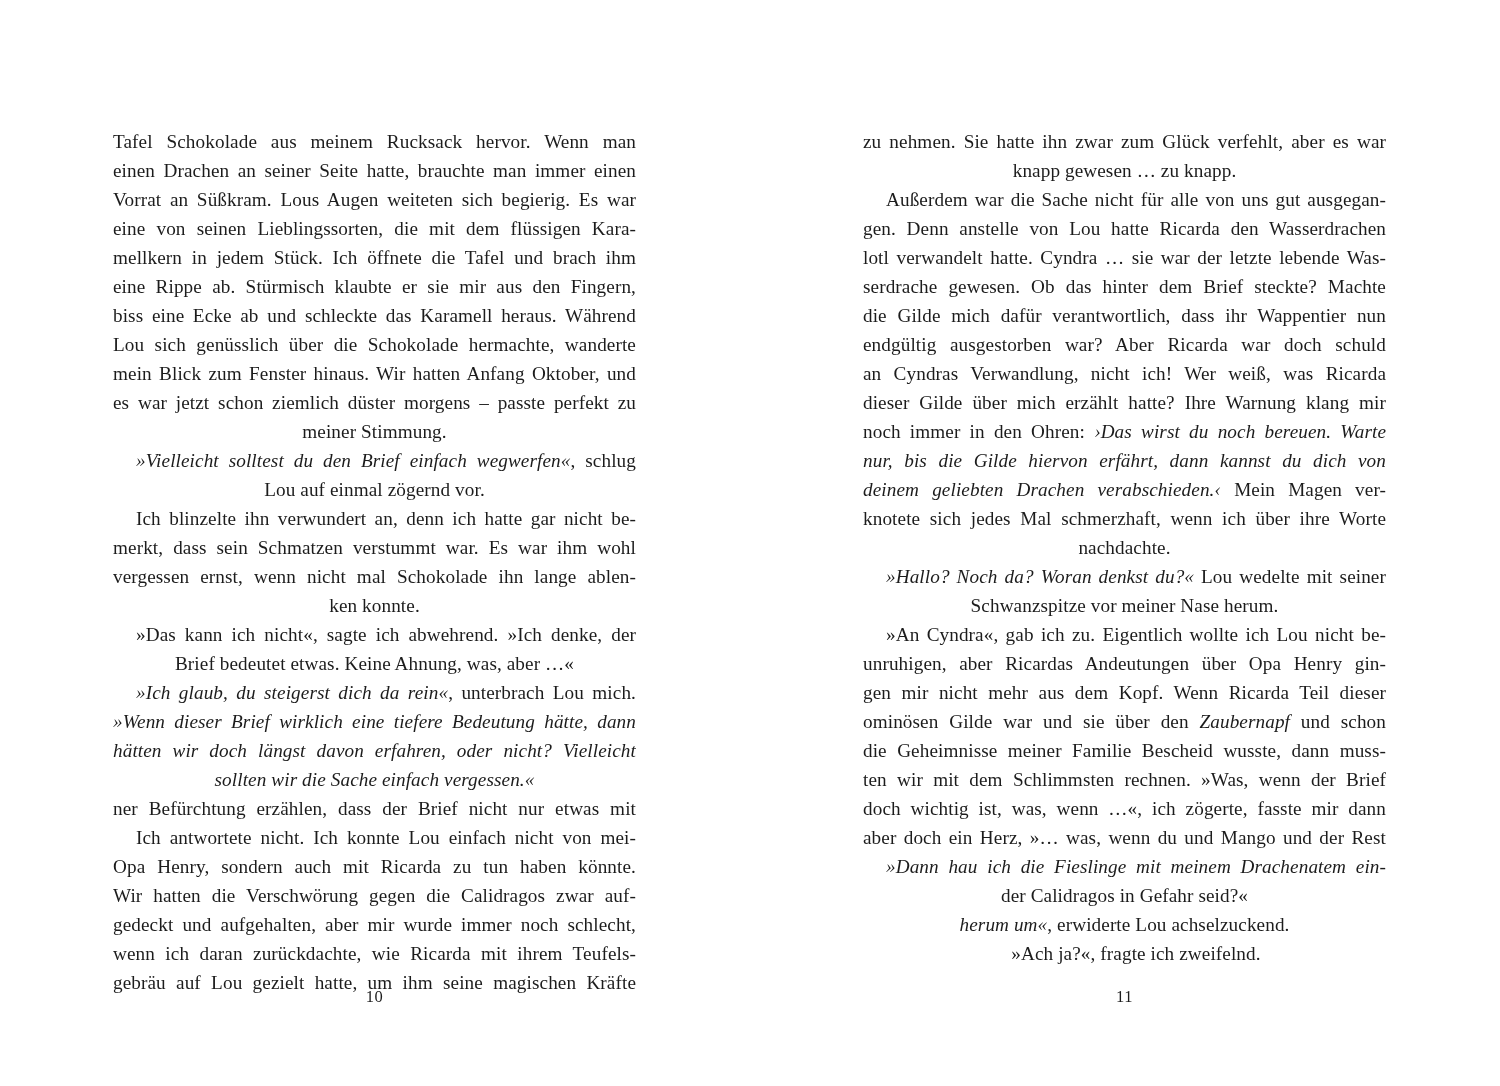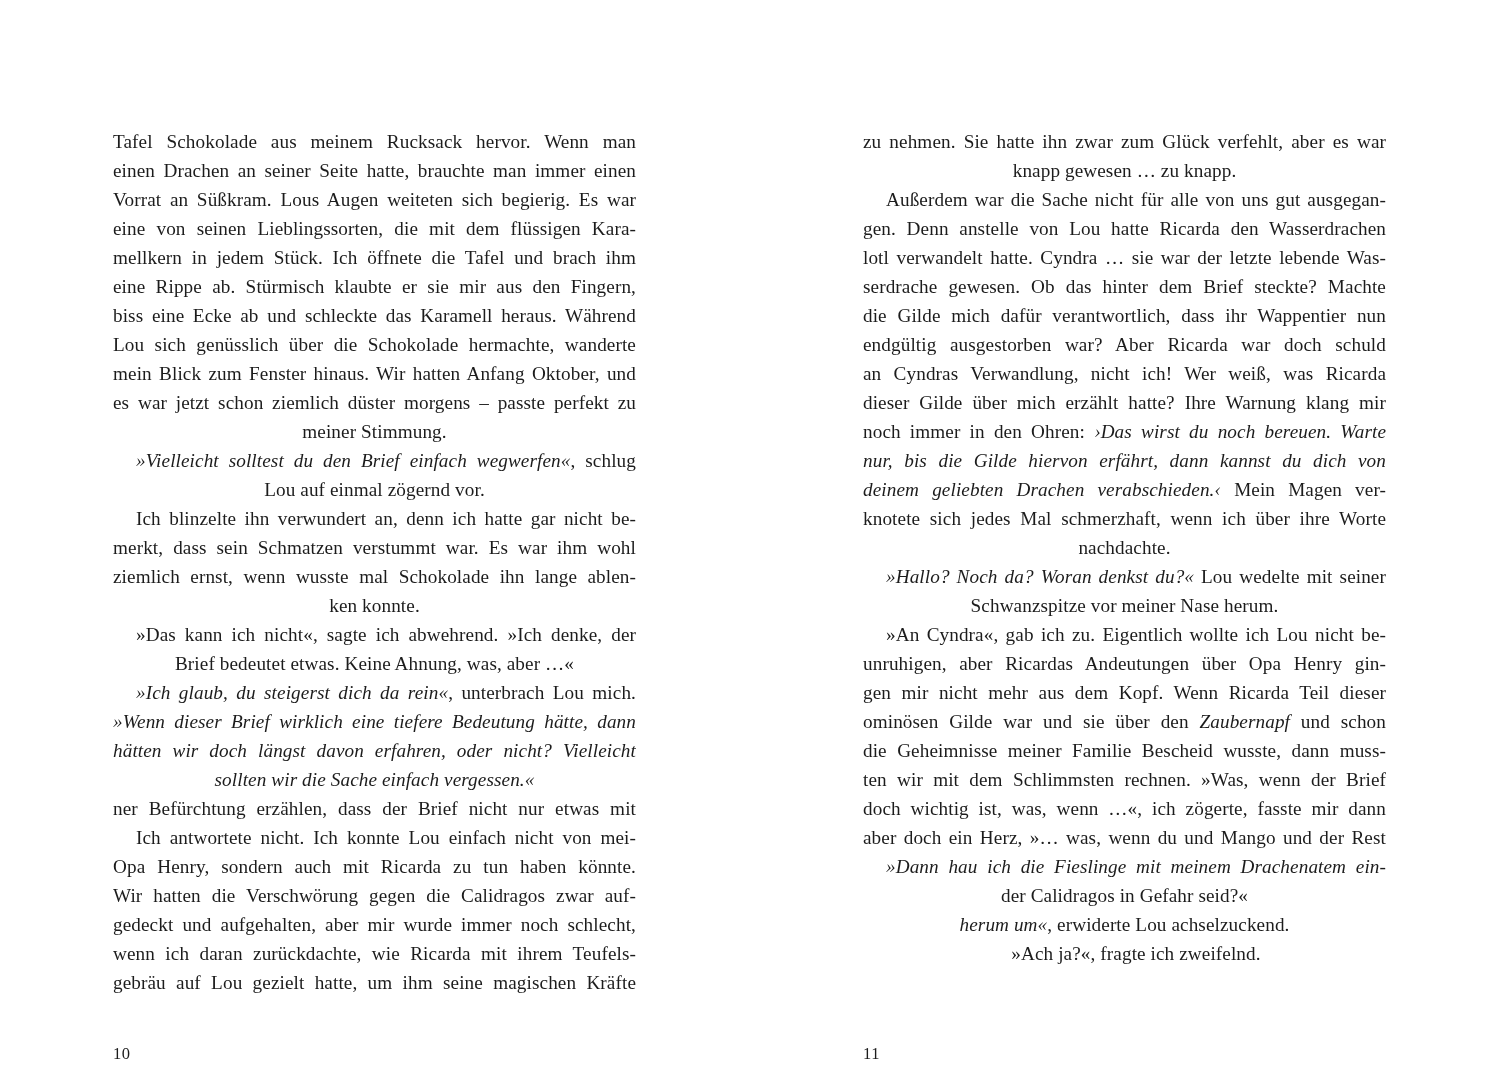--- a/index.html
+++ b/index.html
@@ -40,23 +40,23 @@
     letter-spacing: 0.1px;
   }
   .line.j {
     text-align: justify;
     text-align-last: justify;
   }
   .line.ind { padding-left: 23px; }
   .it { font-style: italic; }
   .pagenum {
     position: absolute;
-    top: 1001px;
+    top: 944px;
     width: 523px;
-    text-align: left;
+    text-align: center;
     font-size: 16.5px;
     letter-spacing: 0.5px;
     color: #1c1c1c;
   }
   .pagenum.left  { left: 113px; }
   .pagenum.right { left: 863px; }
 </style>
 </head>
 <body>
 
@@ -70,21 +70,21 @@
       <div class="line j"><span>eine Rippe ab. Stürmisch klaubte er sie mir aus den Fingern,</span></div>
       <div class="line j"><span>biss eine Ecke ab und schleckte das Karamell heraus. Während</span></div>
       <div class="line j"><span>Lou sich genüsslich über die Schokolade hermachte, wanderte</span></div>
       <div class="line j"><span>mein Blick zum Fenster hinaus. Wir hatten Anfang Oktober, und</span></div>
       <div class="line j"><span>es war jetzt schon ziemlich düster morgens – passte perfekt zu</span></div>
       <div class="line"><span>meiner Stimmung.</span></div>
       <div class="line j ind"><span class="it">»Vielleicht solltest du den Brief einfach wegwerfen«</span><span>, schlug</span></div>
       <div class="line"><span>Lou auf einmal zögernd vor.</span></div>
       <div class="line j ind"><span>Ich blinzelte ihn verwundert an, denn ich hatte gar nicht be-</span></div>
       <div class="line j"><span>merkt, dass sein Schmatzen verstummt war. Es war ihm wohl</span></div>
-      <div class="line j"><span>ziemlich ernst, wenn wusste mal Schokolade ihn lange ablen-</span></div>
+      <div class="line j"><span>vergessen ernst, wenn nicht mal Schokolade ihn lange ablen-</span></div>
       <div class="line"><span>ken konnte.</span></div>
       <div class="line j ind"><span>»Das kann ich nicht«, sagte ich abwehrend. »Ich denke, der</span></div>
       <div class="line"><span>Brief bedeutet etwas. Keine Ahnung, was, aber …«</span></div>
       <div class="line j ind"><span class="it">»Ich glaub, du steigerst dich da rein«</span><span>, unterbrach Lou mich.</span></div>
       <div class="line j"><span class="it">»Wenn dieser Brief wirklich eine tiefere Bedeutung hätte, dann</span></div>
       <div class="line j"><span class="it">hätten wir doch längst davon erfahren, oder nicht? Vielleicht</span></div>
       <div class="line"><span class="it">sollten wir die Sache einfach vergessen.«</span></div>
       <div class="line j"><span>ner Befürchtung erzählen, dass der Brief nicht nur etwas mit</span></div>
       <div class="line j ind"><span>Ich antwortete nicht. Ich konnte Lou einfach nicht von mei-</span></div>
       <div class="line j"><span>Opa Henry, sondern auch mit Ricarda zu tun haben könnte.</span></div>

